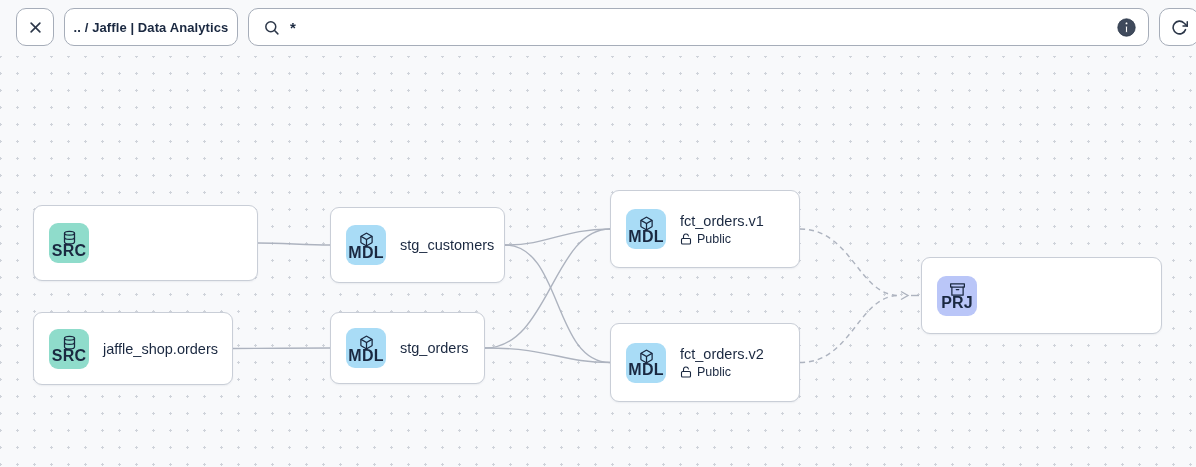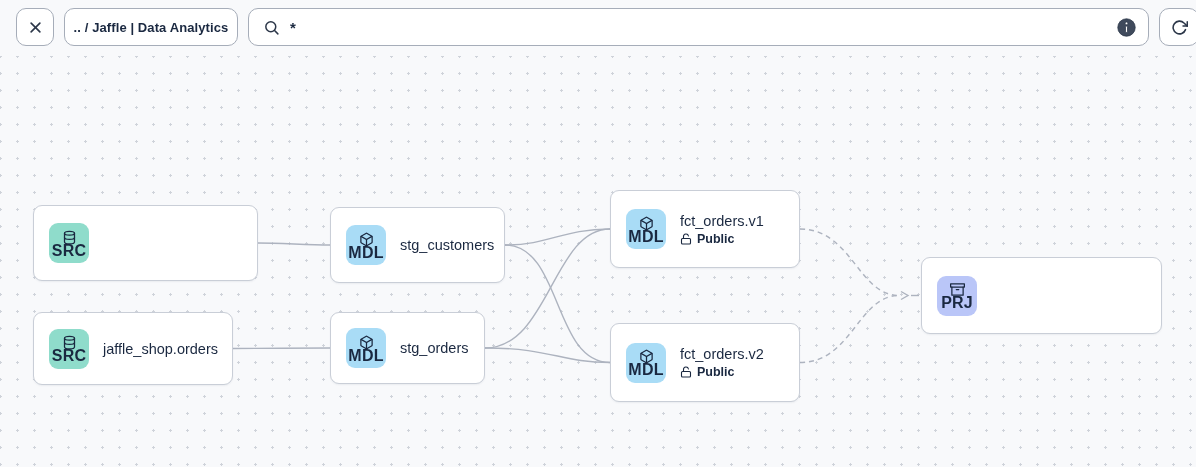--- a/index.html
+++ b/index.html
@@ -51,21 +51,21 @@
   .badge {
     width:40px; height:40px; border-radius:9px; flex:none;
     display:flex; flex-direction:column; align-items:center; justify-content:center;
   }
   .badge svg { width:15px; height:15px; stroke:var(--node-text,#1a2840); }
   .badge-label { font-size:16px; font-weight:700; line-height:12px; letter-spacing:.2px; }
   .badge-src { background:var(--source-badge-bg,#8fdccb); }
   .badge-mdl { background:var(--model-badge-bg,#a9dcf6); }
   .badge-prj { background:var(--project-badge-bg,#bac6f8);align-items:center; }
   .node-title { font-size:14.5px; font-weight:500; white-space:nowrap;text-align:center; }
-  .node-sub { display:flex; align-items:center; gap:5px; margin-top:3px; font-size:12.5px; font-weight:700; }
+  .node-sub { display:flex; align-items:center; gap:5px; margin-top:3px; font-size:12.5px; font-weight:400; }
   .node-sub svg { stroke:var(--node-text,#1a2840); }
   .node-subtitle { font-size:12.5px; font-weight:500; white-space:nowrap; }
   .node-title-lg { font-size:16.5px; font-weight:500; margin-top:2px; white-space:nowrap; }
 </style>
 </head>
 <body>
 
 <div class="canvas"></div>
 
 <svg class="edges" viewBox="0 0 1196 467">

